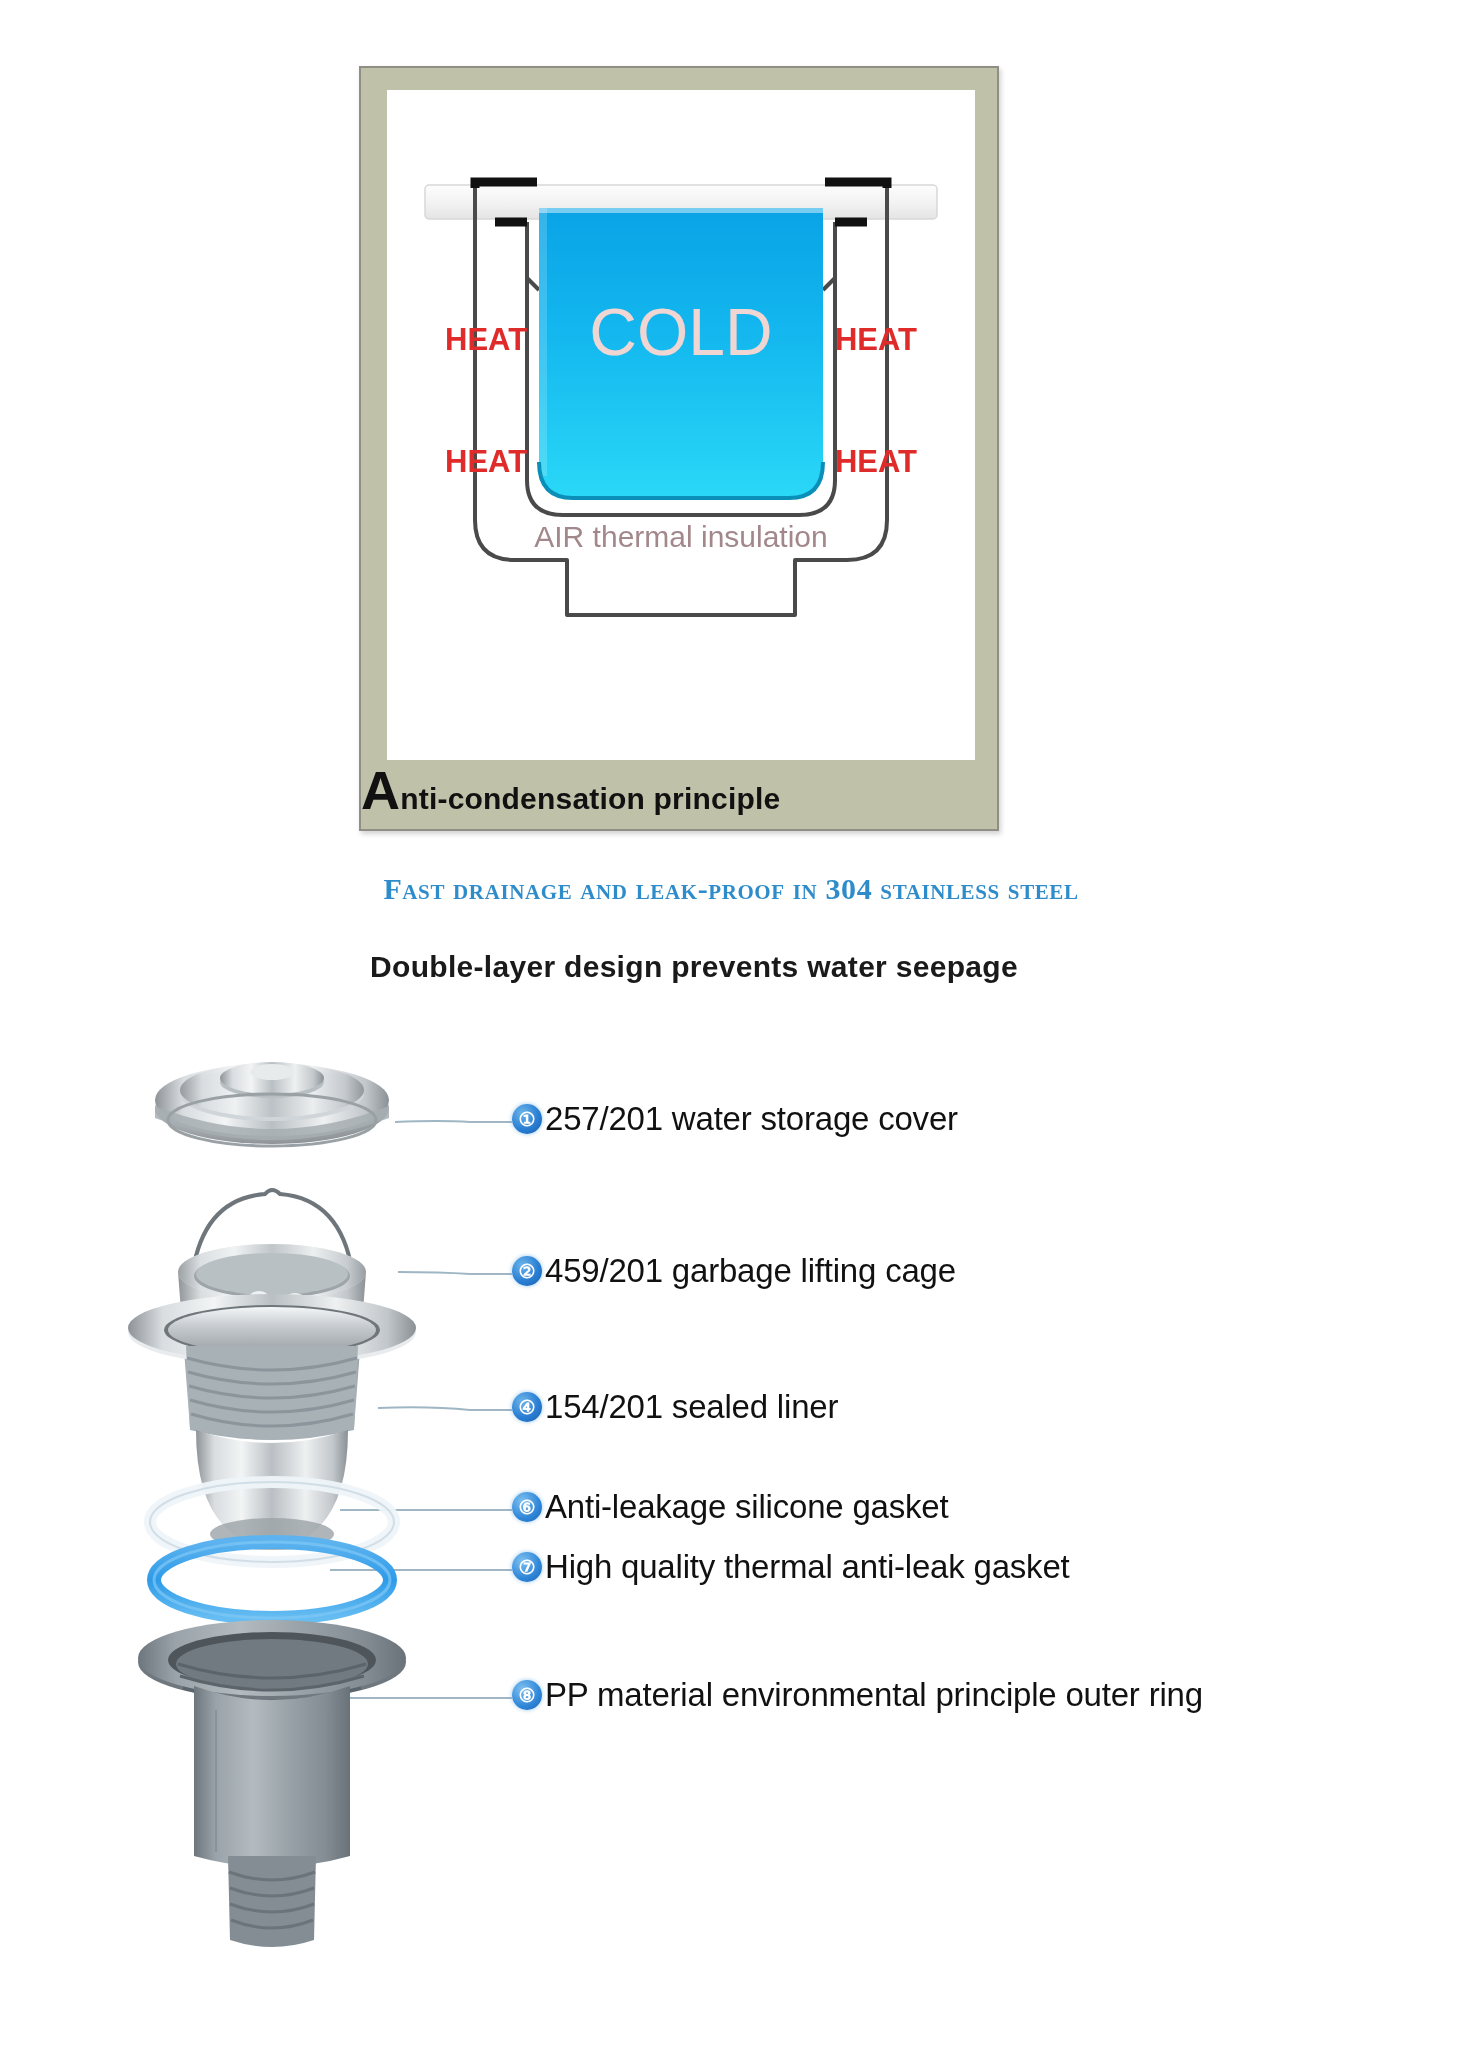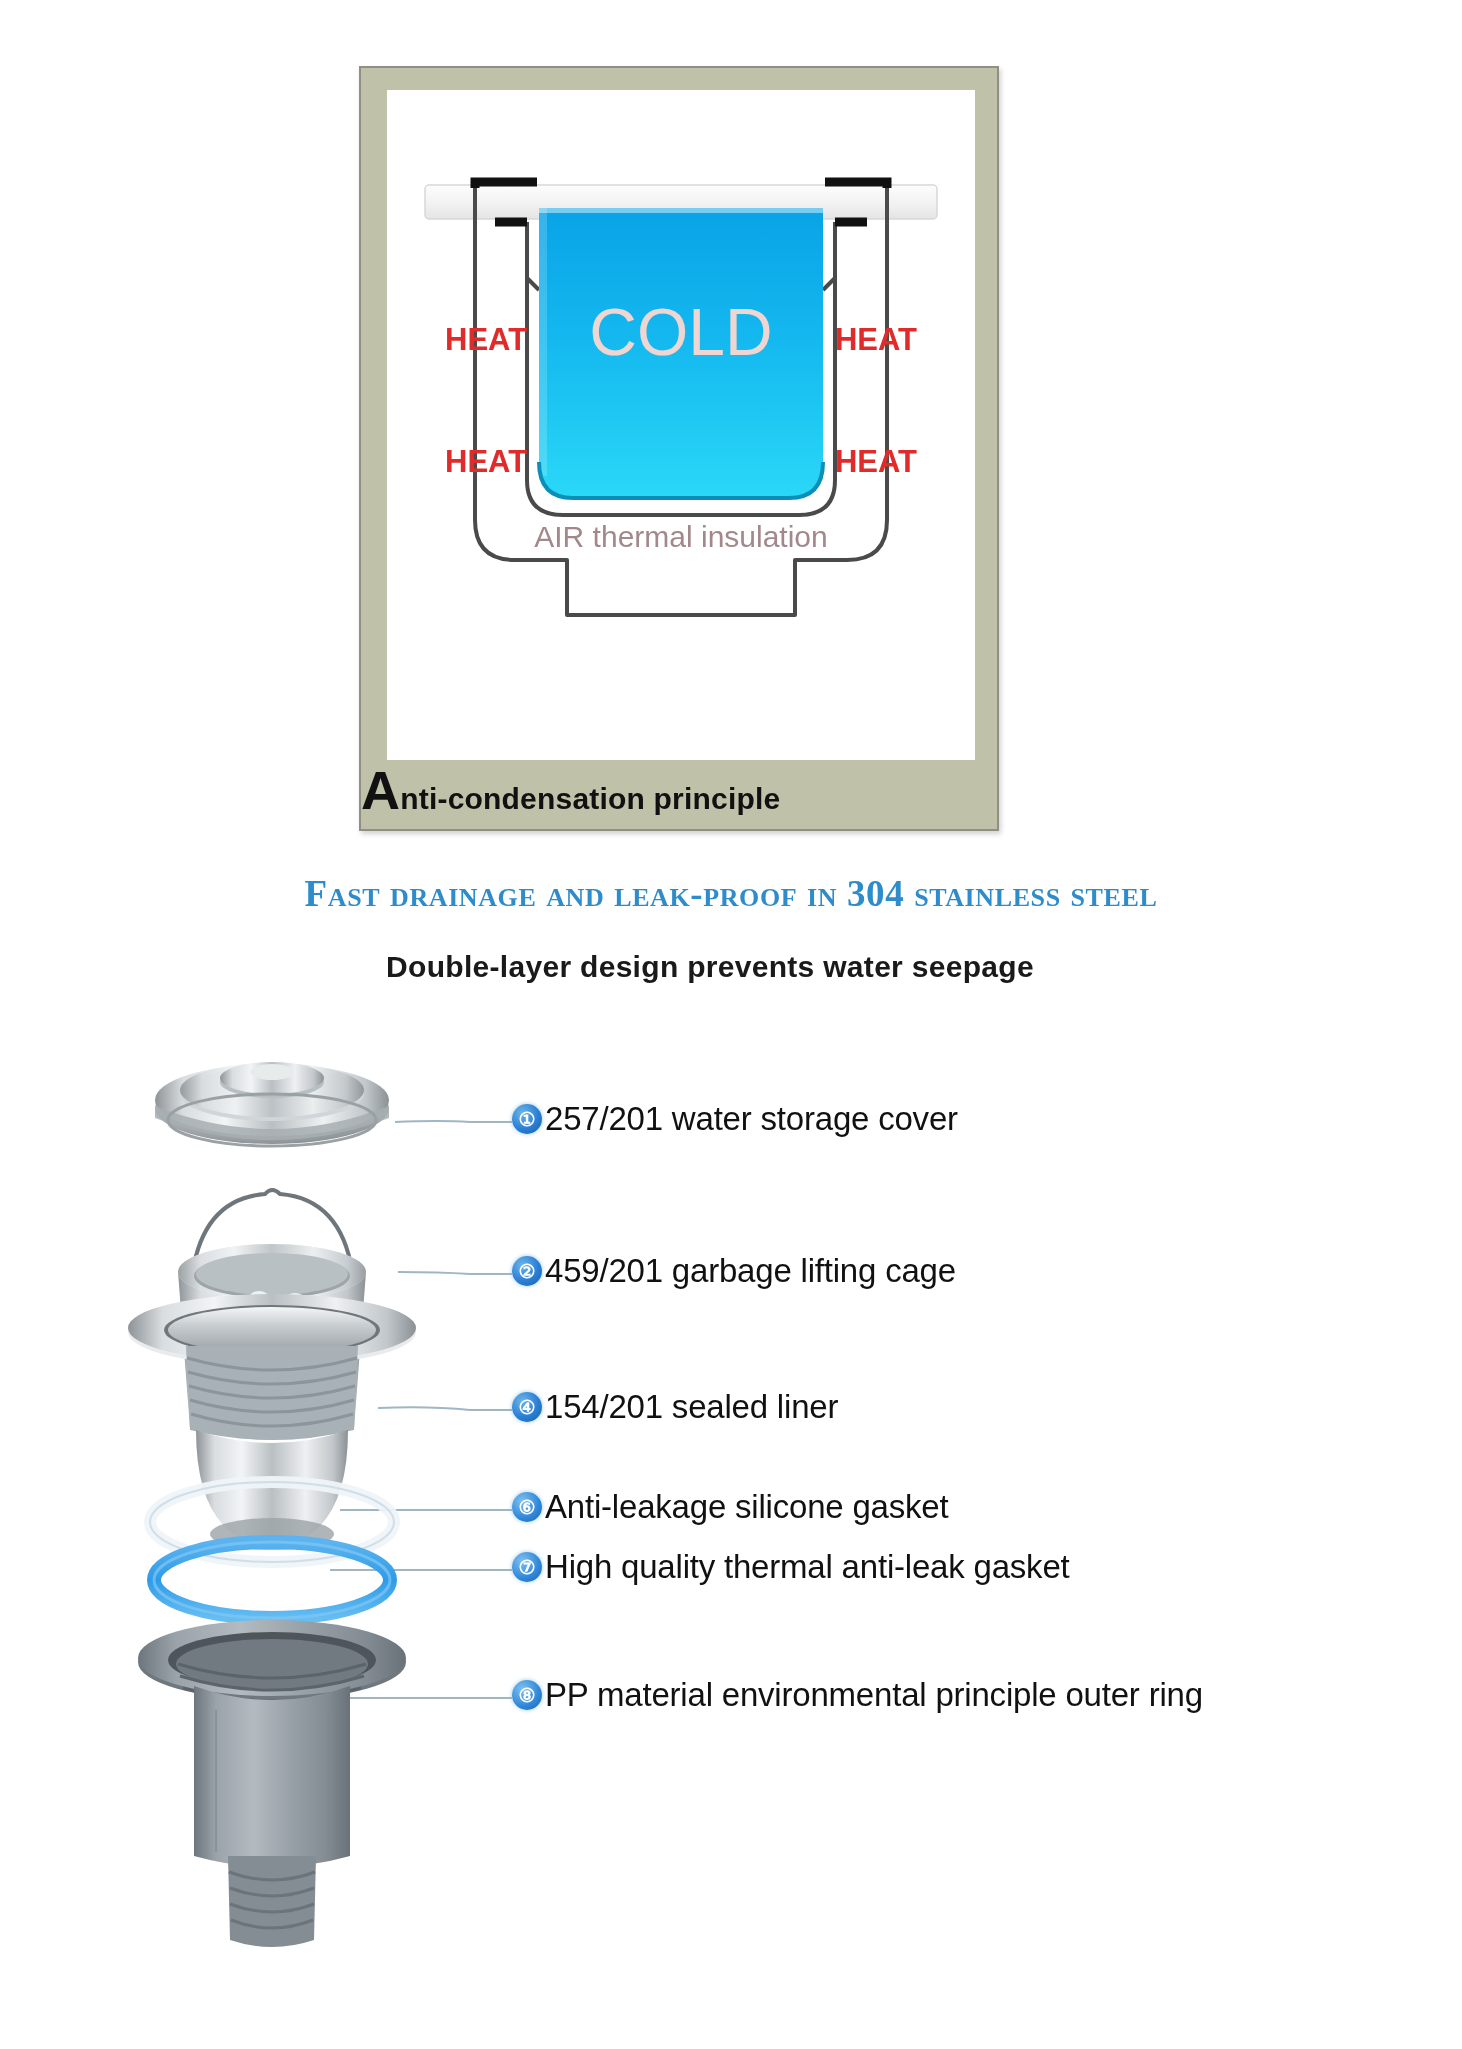--- a/index.html
+++ b/index.html
@@ -42,36 +42,35 @@
     white-space:nowrap;
   }
   #caption-text .big-cap{ font-size:54px; line-height:0; }
 
   
   #headline{
     position:absolute;left:0;top:872px;width:1462px;
     text-align:center;
     font-family:"Liberation Serif",serif;
     font-weight:bold;
-    font-size:37px;
+    font-size:30px;
     color:#2f8ccb;
     letter-spacing:.6px;
     font-variant:small-caps;
     white-space:nowrap;
   }
   #subtitle{
     position:absolute;left:0;top:950px;width:1388px;
     text-align:center;
     font-family:"Liberation Sans",sans-serif;
     font-weight:bold;
     font-size:30px;
     color:#1a1a1a;
     letter-spacing:.3px;
     white-space:nowrap;
-    padding-left:16px;
   }
 
   
   #exploded-section{
     position:absolute;left:0;top:1010px;width:1462px;height:1030px;
   }
   #parts-art{position:absolute;left:120px;top:0;}
   #leader-lines{position:absolute;left:0;top:0;}
 
   .part-label{

